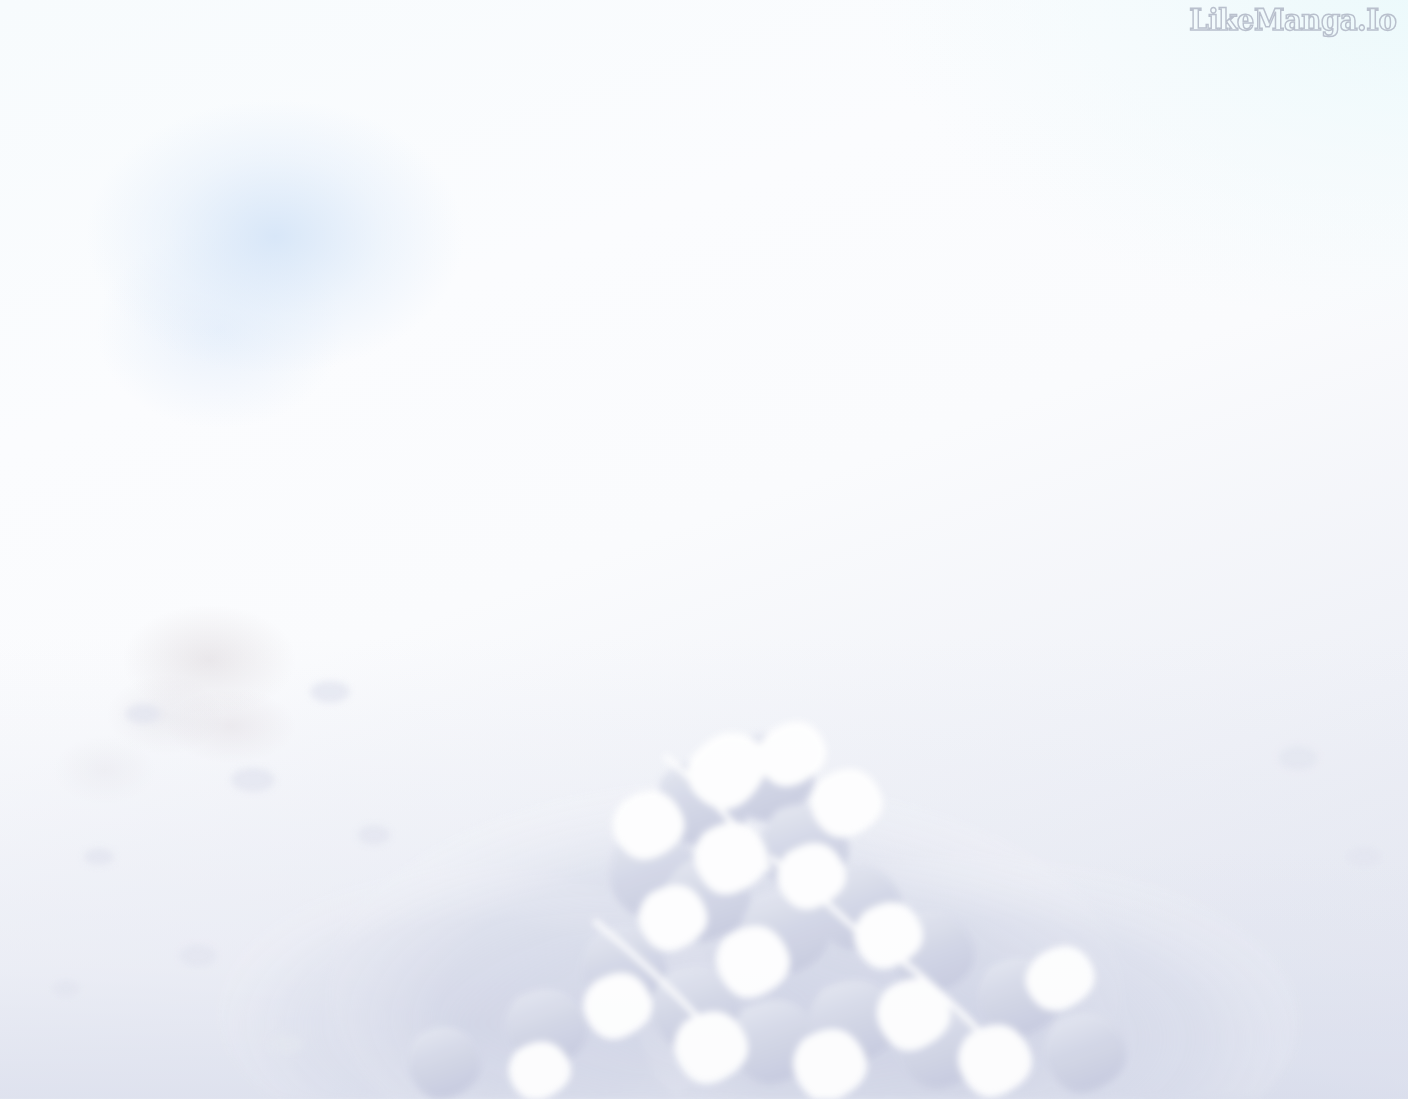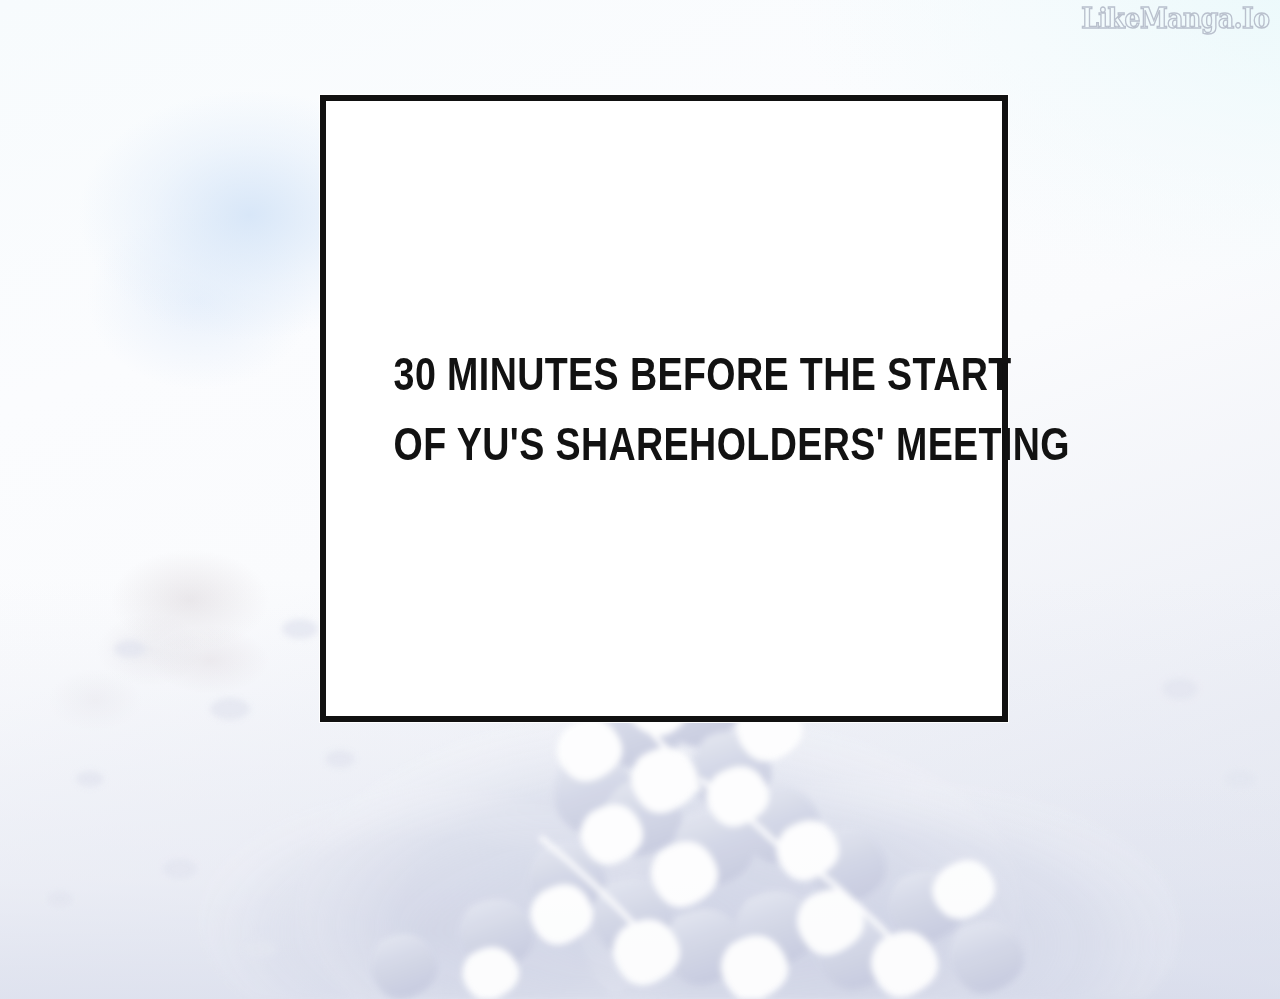--- a/index.html
+++ b/index.html
@@ -229,22 +229,16 @@
         <ellipse cx="340" cy="190" rx="15" ry="9"></ellipse>
         <ellipse cx="180" cy="300" rx="17" ry="10"></ellipse>
         <ellipse cx="60" cy="330" rx="13" ry="8"></ellipse>
         <ellipse cx="260" cy="380" rx="16" ry="9"></ellipse>
         <ellipse cx="1180" cy="120" rx="18" ry="11"></ellipse>
         <ellipse cx="1240" cy="210" rx="16" ry="9"></ellipse>
       </g>
     </svg>
   </div>
 
-  <div class="panel">
-    <div class="panel-caption">
-      <span class="caption-line">30 MINUTES BEFORE THE START</span>
-      <span class="caption-line">OF YU'S SHAREHOLDERS' MEETING</span>
-    </div>
-  </div>
 
   <div class="watermark">LikeManga.Io</div>
 
 </div>
 
 </body></html>

